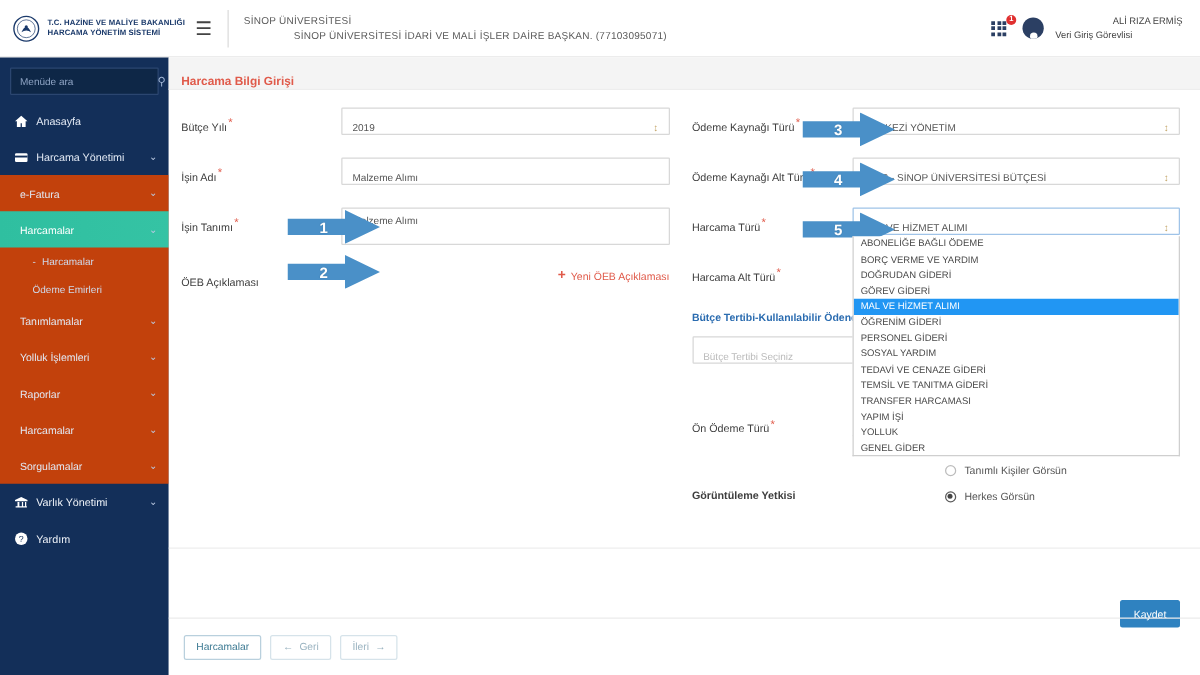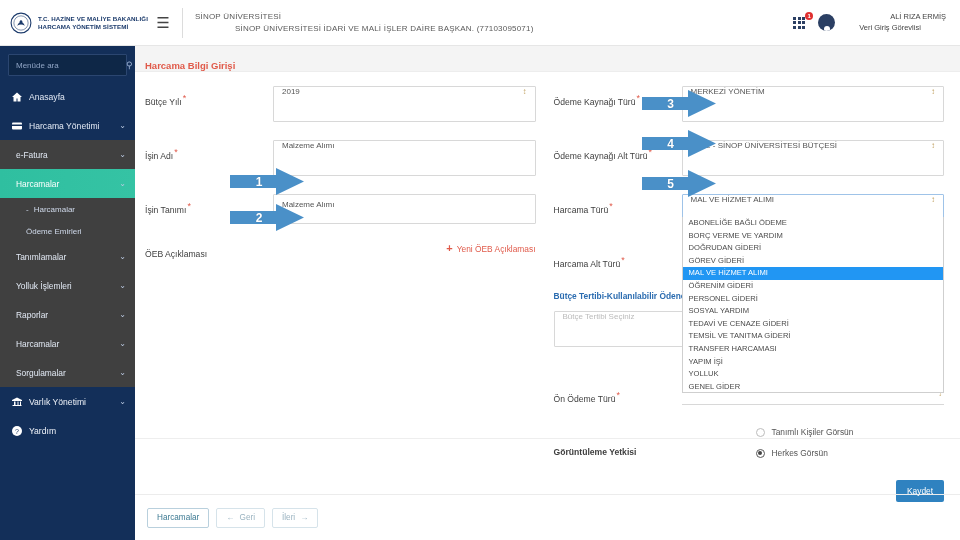--- a/index.html
+++ b/index.html
@@ -41,21 +41,21 @@
     text-align: center; padding: 0 1.5px; font-weight: bold;
   }
   .avatar-circle {
     width: 17px; height: 17px; border-radius: 50%; background: #2b3f63;
     display: flex; align-items: flex-end; justify-content: center; overflow: hidden;
   }
   .avatar-head { width: 6px; height: 6px; border-radius: 50%; background: #fff; margin-bottom: -1px; position: relative; }
   .avatar-head:after { content:""; position:absolute; width:11px; height:7px; border-radius:6px 6px 0 0; background:#fff; left:-2.5px; top:7px; }
   .userinfo { line-height: 1.45; }
   .user-name { font-size: 7.5px; color: #444; white-space: nowrap; margin-left: 46px; }
-  .user-role { font-size: 7.5px; color: #444; white-space: nowrap; margin-left: 15px; }
+  .user-role { font-size: 7.5px; color: #444; white-space: nowrap; }
 
   
   .sidebar {
     position: absolute; left: 0; top: 46px; width: 135px; height: 494px;
     background: #132f59;
   }
   .menu-search {
     margin: 8px 8px 6px 8px; height: 22px; background: #0e2747;
     border: 1px solid #2b4670; display: flex; align-items: center;
     padding: 0 7px; border-radius: 1px;
@@ -66,21 +66,21 @@
   }
   .menu-search input::placeholder { color: #8fa4c4; }
   .search-glyph { color: #9fb4d4; font-size: 9px; }
 
   .nav-item {
     height: 29px; display: flex; align-items: center; padding: 0 9px;
     color: #e2e9f4; font-size: 8.6px; cursor: pointer; position: relative;
   }
   .nav-item .ico { width: 15px; display:inline-flex; justify-content:center; align-items:center; margin-right: 5px; }
   .nav-item .caret { margin-left: auto; font-size: 8px; color: #b9c8e0; }
-  .nav-sub { background: #404040; }
+  .nav-sub { background: #c2410c; }
   .nav-sub .nav-item { padding-left: 16px; font-size: 8.4px; }
   .nav-item.active { background: linear-gradient(90deg,#2fbfa0,#35c3a4); color:#fff; }
   .nav-leaf { height: 22px; display:flex; align-items:center; padding-left: 26px; color:#cfd9ea; font-size: 8px; }
   .nav-leaf .dash { margin-right: 5px; color:#cfd9ea; }
   .nav-bottom .nav-item { color:#eef2f8; }
   .icon-svg { width: 12px; height: 12px; fill: #ffffff; }
 
   
   .main { position: absolute; left: 135px; top: 46px; width: 825px; height: 494px; background: #ffffff; }
   .page-title-bar {
@@ -97,22 +97,22 @@
 
   .row { display: flex; align-items: flex-start; margin-bottom: 18px; position: relative; }
   .lbl {
     width: 128px; flex: 0 0 128px; font-size: 8.6px; color: #3e3e3e;
     padding-top: 7px; line-height: 1.2;
   }
   .lbl .req { color: #e05a4a; font-size: 9px; vertical-align: super; margin-left: 1px; }
   .ctrl { flex: 1; position: relative; }
 
   .field {
-    height: 36px; border: 1px solid #d8d8d8; background: #fff; border-radius: 1px;
-    display: flex; align-items: flex-start; padding: 0 8px; font-size: 8px; color: #555;
+    height: 22px; border: 1px solid #d8d8d8; background: #fff; border-radius: 1px;
+    display: flex; align-items: flex-end; padding: 0 8px; font-size: 8px; color: #555;
   }
   .field.tall { height: 30px; align-items: flex-start; padding-top: 5px; }
   .field .val { flex: 1; white-space: nowrap; overflow: hidden; }
   .field .sel-caret { color: #c0a060; font-size: 8px; margin-left: 6px; }
   .field.placeholder .val { color: #bbb; }
   .field.open { border: 1px solid #9fc3e8; }
 
   .underline-field {
     height: 22px; border-bottom: 1px solid #d8d8d8; display: flex; align-items: center;
     font-size: 8px; color: #555; padding: 0 2px;

